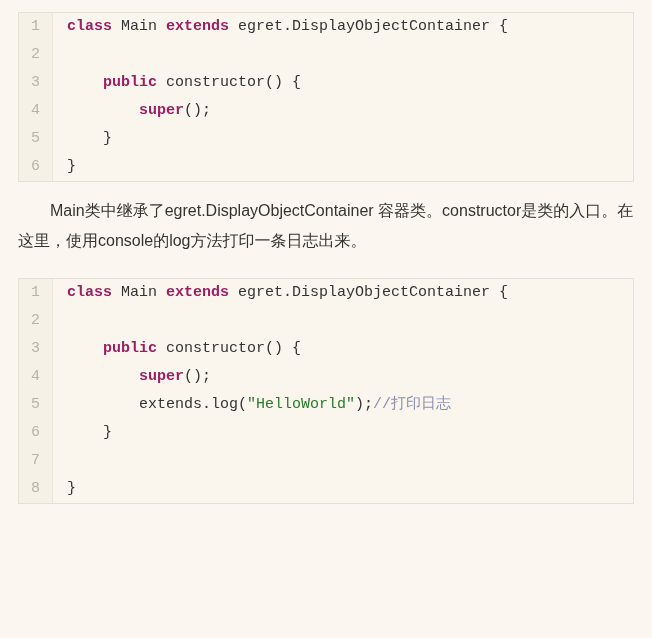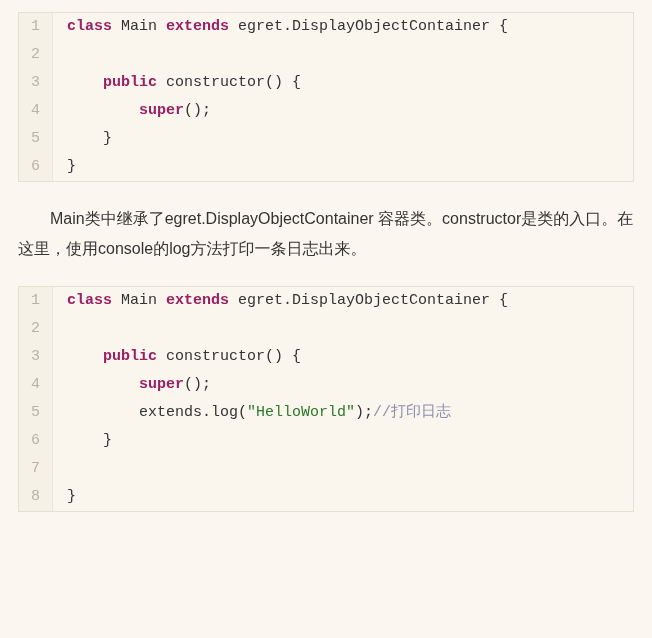--- a/index.html
+++ b/index.html
@@ -33,21 +33,21 @@
   }
   .codecell {
     padding-left: 14px;
     white-space: pre;
     color: #333;
   }
   .kw { color: #9a1f63; font-weight: bold; }
   .str { color: #2a7a2a; }
   .cmt { color: #8a8fb0; }
   .paragraph {
-    margin: 22px 18px 22px 18px;
+    margin: 14px 18px 22px 18px;
     font-size: 16px;
     line-height: 30px;
     color: #333;
     text-indent: 2em;
   }
 </style>
 </head>
 <body>
 
 <div class="page">

